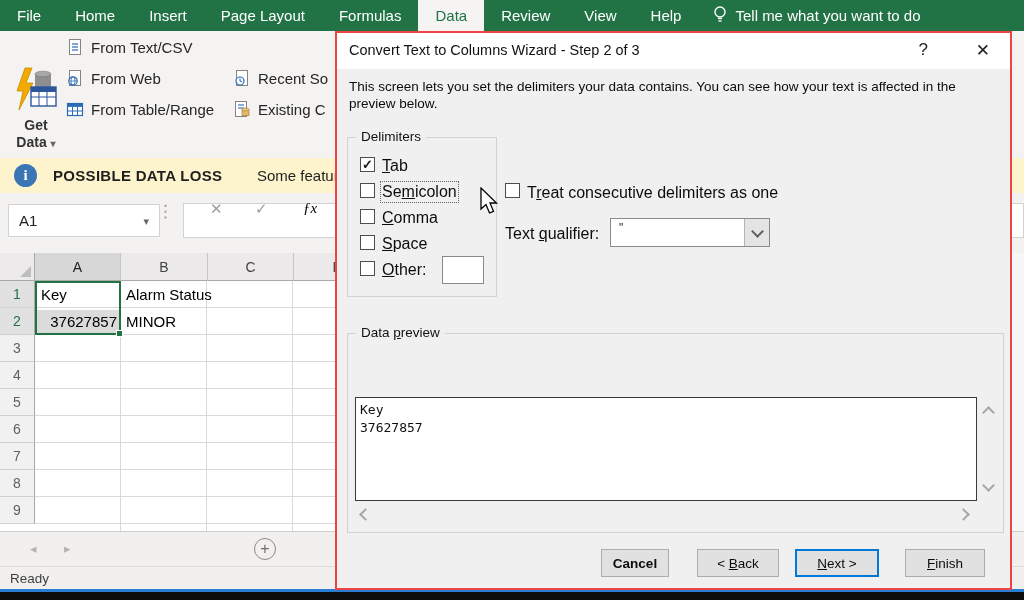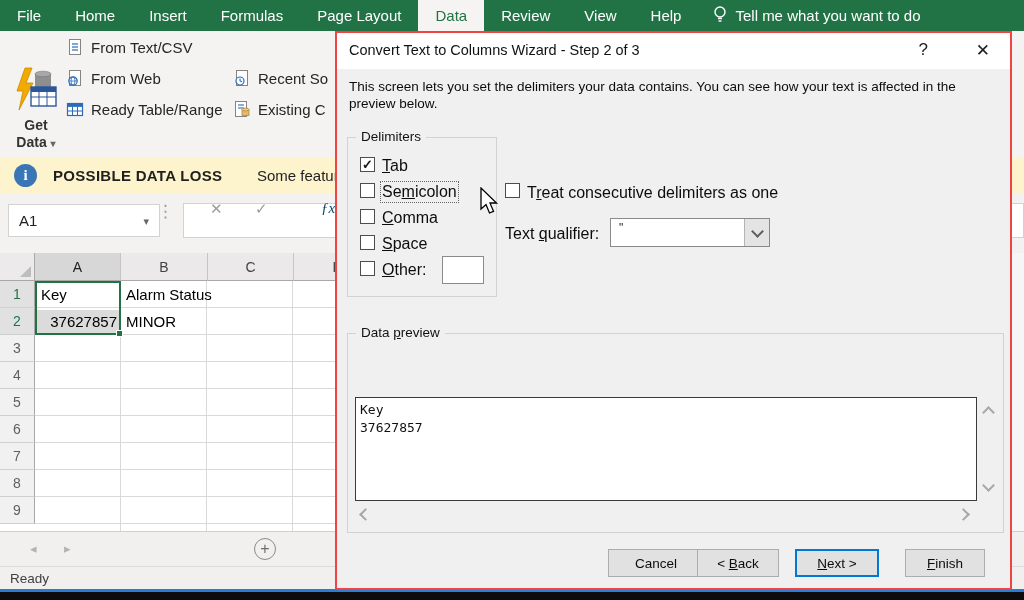--- a/index.html
+++ b/index.html
@@ -100,22 +100,22 @@
 </style>
 </head>
 <body>
 
 <div class="screen">
 
   <div class="abs tabbar">
     <div class="tab">File</div>
     <div class="tab">Home</div>
     <div class="tab">Insert</div>
+    <div class="tab">Page Layout</div>
     <div class="tab">Formulas</div>
-    <div class="tab">Page Layout</div>
     <div class="tab active">Data</div>
     <div class="tab">Review</div>
     <div class="tab">View</div>
     <div class="tab">Help</div>
     <div class="tellme">
       <span>
         <svg width="16" height="18" viewBox="0 0 16 18">
             <circle cx="8" cy="7" r="5" fill="none" stroke="#fff" stroke-width="1.4"></circle>
             <line x1="6" y1="13.5" x2="10" y2="13.5" stroke="#fff" stroke-width="1.4"></line>
             <line x1="6.5" y1="16" x2="9.5" y2="16" stroke="#fff" stroke-width="1.4"></line>
@@ -161,21 +161,21 @@
       <span>From Web</span>
     </div>
     <div class="ricon-row" style="left:66px;top:69px;">
       <svg width="18" height="18" viewBox="0 0 18 18">
           <rect x="1.5" y="3.5" width="15" height="12" fill="#fff" stroke="#2b6cb8" stroke-width="1.2"></rect>
           <rect x="1.5" y="3.5" width="15" height="3.4" fill="#2b6cb8"></rect>
           <line x1="1.5" y1="11" x2="16.5" y2="11" stroke="#2b6cb8"></line>
           <line x1="6.5" y1="7" x2="6.5" y2="15.5" stroke="#2b6cb8"></line>
           <line x1="11.5" y1="7" x2="11.5" y2="15.5" stroke="#2b6cb8"></line>
         </svg>
-      <span>Ready Table/Range</span>
+      <span>From Table/Range</span>
     </div>
 
     <div class="col2clip">
       <div class="ricon-row" style="left:0;top:7px;">
         <svg width="18" height="18" viewBox="0 0 18 18">
             <rect x="3.5" y="1.5" width="11" height="15" fill="#fff" stroke="#848484"></rect>
             <circle cx="7" cy="12" r="4" fill="#fff" stroke="#2b6cb8" stroke-width="1.2"></circle>
             <line x1="7" y1="12" x2="7" y2="9.5" stroke="#2b6cb8" stroke-width="1.1"></line>
             <line x1="7" y1="12" x2="9" y2="12.8" stroke="#2b6cb8" stroke-width="1.1"></line>
           </svg>
@@ -206,21 +206,21 @@
 
   <div class="abs fbarrow">
     <div class="namebox">
       <span>A1</span>
       <span class="namecaret">▾</span>
     </div>
     <div class="vdots">⋮</div>
     <div class="fxbox"></div>
     <span class="fxglyph" style="left:210px;">✕</span>
     <span class="fxglyph" style="left:255px;">✓</span>
-    <span class="fxglyph" style="left:303px;color:#0c4a6e;font-style:italic;font-family:'Liberation Serif',serif;margin-left:18px;">ƒx</span>
+    <span class="fxglyph" style="left:303px;color:#000000;font-style:italic;font-family:'Liberation Serif',serif;">ƒx</span>
   </div>
 
   <div class="abs gridwrap">
     <div class="corner">
         <div class="cornertri"></div>
       </div>
     <div class="colhead sel" style="left:35px;width:86px;">A</div>
     <div class="colhead" style="left:121px;width:87px;">B</div>
     <div class="colhead" style="left:208px;width:86px;">C</div>
     <div class="colhead" style="left:294px;width:88px;">D</div>
@@ -308,21 +308,21 @@
     </div>
     <div class="pvbox">
       <div>Key</div>
       <div>37627857</div>
     </div>
     <span class="chev chev-up abs" style="left:647px;top:375px;"></span>
     <span class="chev chev-down abs" style="left:647px;top:448px;"></span>
     <span class="chev chev-left abs" style="left:24px;top:477px;"></span>
     <span class="chev chev-right abs" style="left:622px;top:477px;"></span>
 
-    <button class="dbtn" style="left:271px;top:516px;width:96px;"><span>Cancel</span><span class="accel"></span><span></span></button>
+    <button class="dbtn" style="left:264px;top:516px;width:68px;font-weight:bold;"><span>Cancel</span><span class="accel"></span><span></span></button>
     <button class="dbtn" style="left:360px;top:516px;width:82px;"><span>&lt; </span><span class="accel">B</span><span>ack</span></button>
     <button class="dbtn default" style="left:458px;top:516px;width:84px;"><span></span><span class="accel">N</span><span>ext &gt;</span></button>
     <button class="dbtn" style="left:568px;top:516px;width:80px;"><span></span><span class="accel">F</span><span>inish</span></button>
   </div>
 
   <div class="abs cursor">
     <svg width="22" height="30" viewBox="0 0 22 30">
         <path d="M2,1 L2,22 L7,17.5 L10.5,26 L14.5,24.3 L11,16 L17.5,16 Z" fill="#fff" stroke="#000" stroke-width="1.3"></path>
       </svg>
   </div>

